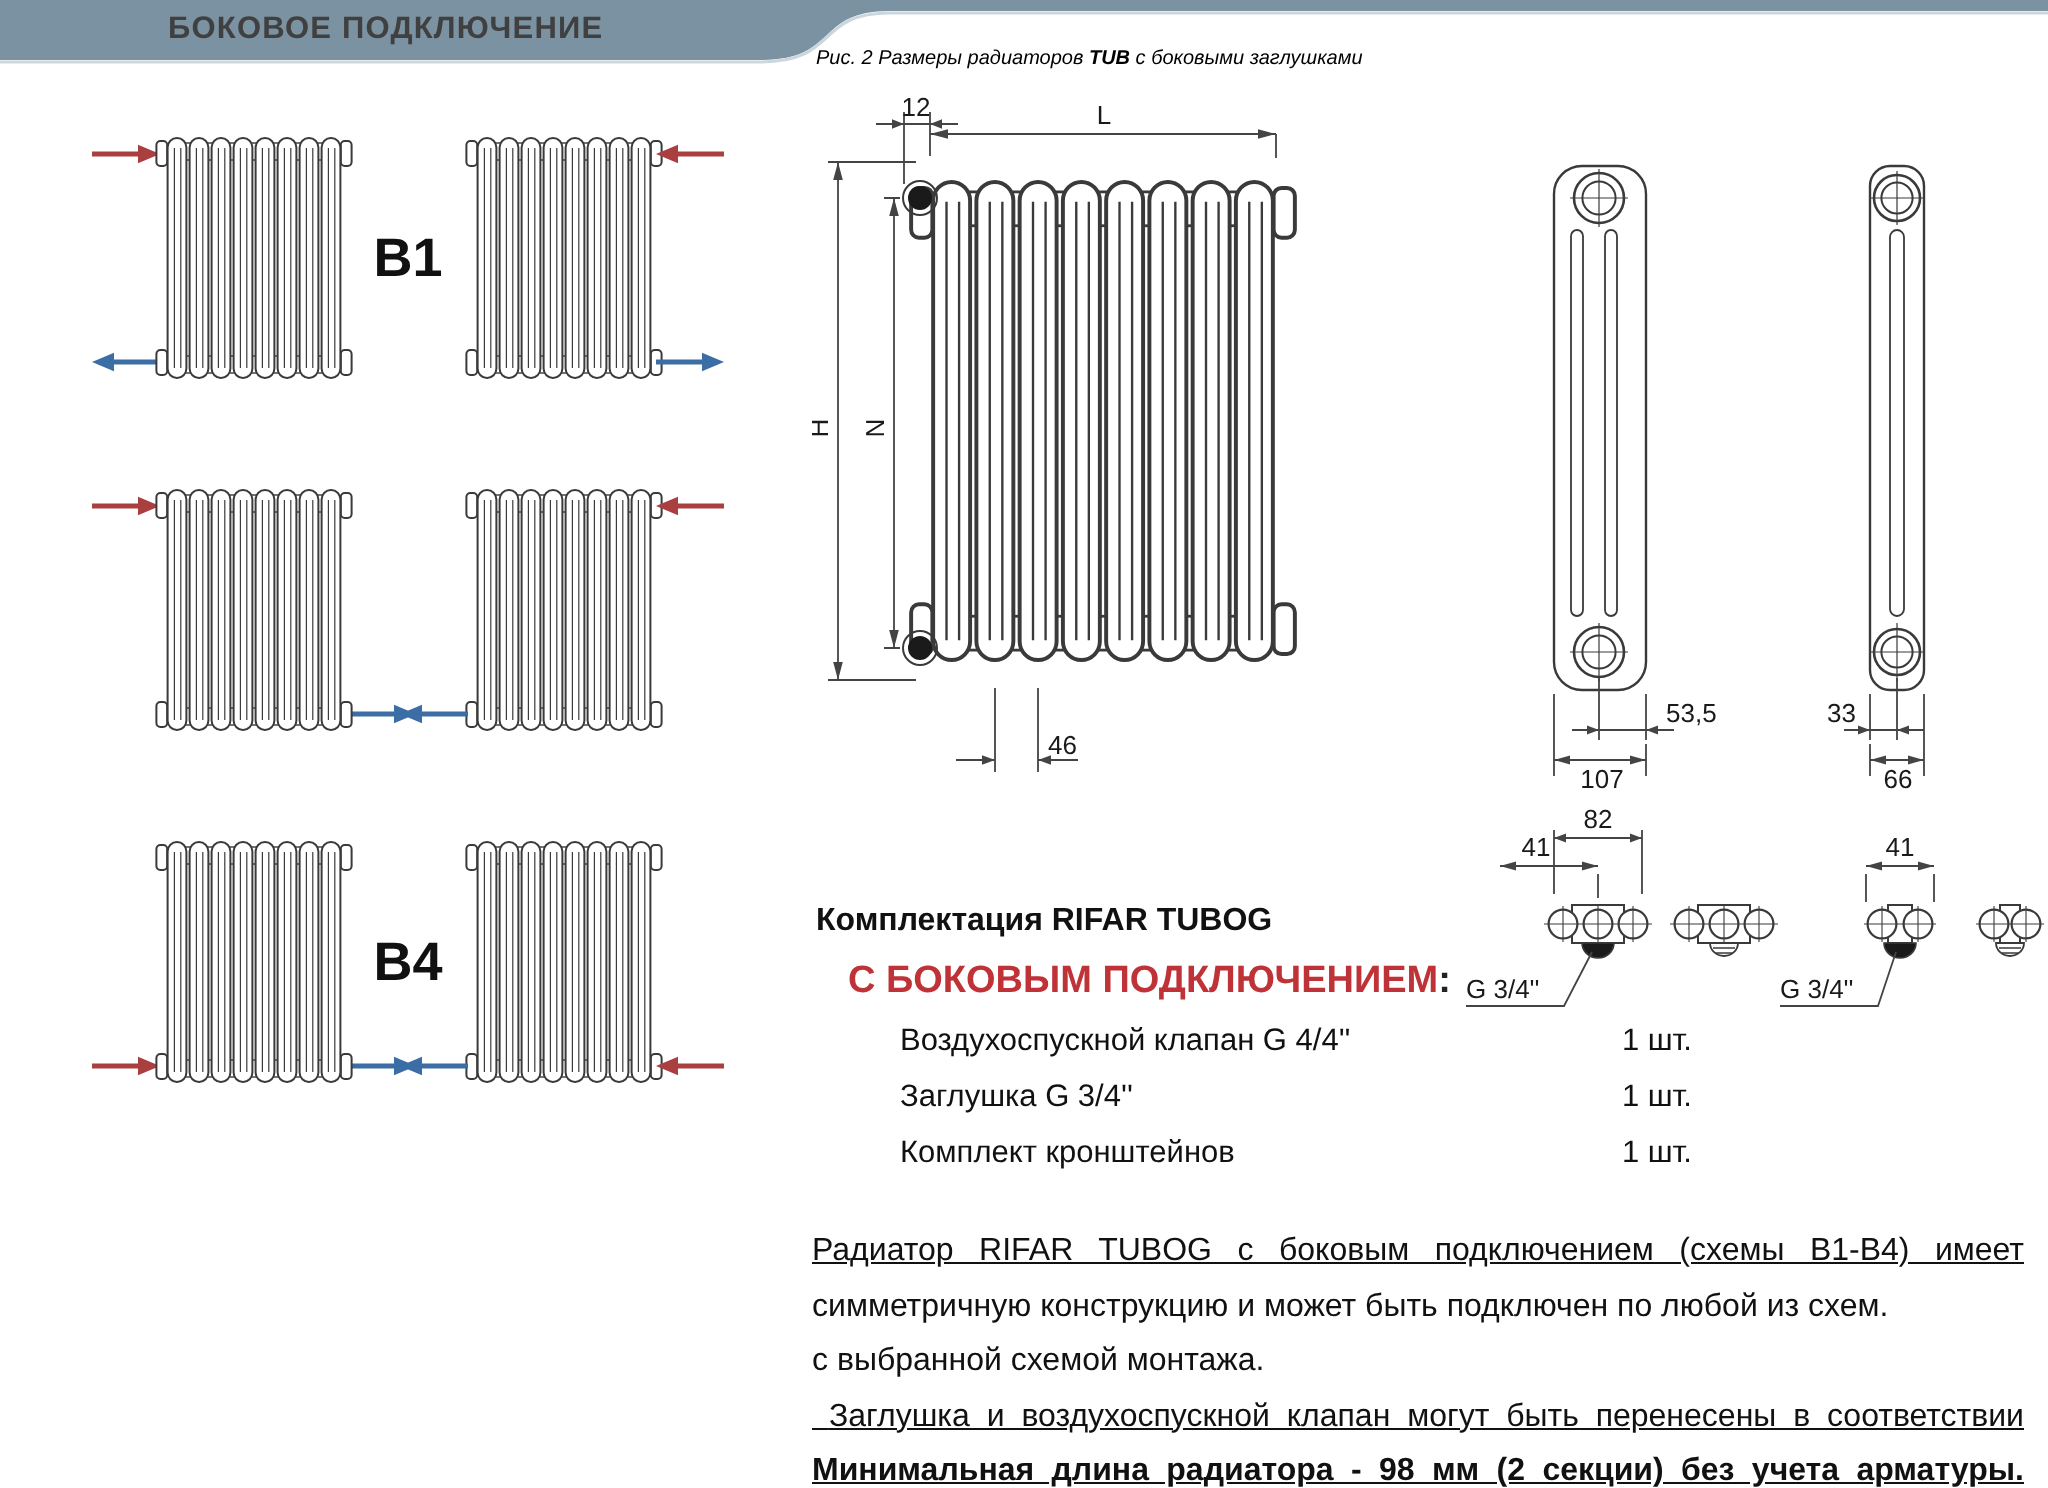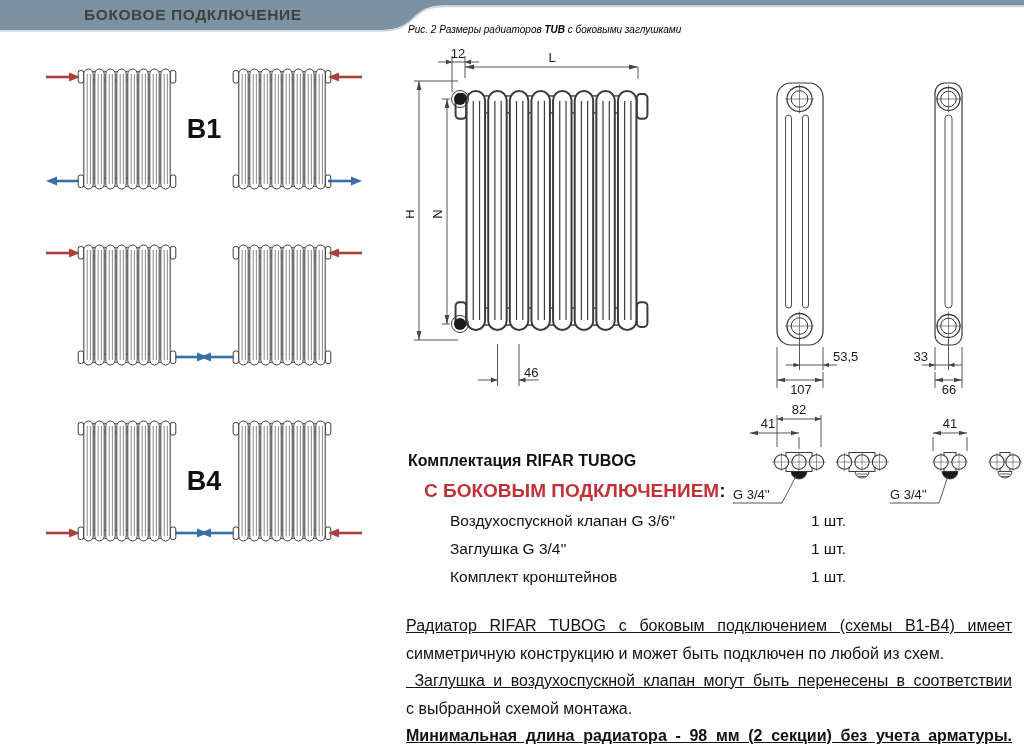--- a/index.html
+++ b/index.html
@@ -339,34 +339,34 @@
   <text class="dim" x="48" y="25" text-anchor="middle">41</text>
   <text class="dim" x="13" y="96" text-anchor="start">G 3/4''</text>
   <text class="dim" x="230" y="25" text-anchor="middle">41</text>
   <text class="dim" x="170" y="96" text-anchor="start">G 3/4''</text>
 </svg>
 
 <div class="pkg-title">Комплектация RIFAR TUBOG</div>
 <div class="pkg-sub"><span class="red">С БОКОВЫМ ПОДКЛЮЧЕНИЕМ</span><span class="colon">:</span></div>
 <div class="pkg-list">
   <div class="pkg-row">
-    <span>Воздухоспускной клапан G 3/6''</span>
+    <span>Воздухоспускной клапан G 4/4''</span>
     <span>1 шт.</span>
   </div>
   <div class="pkg-row">
     <span>Заглушка G 3/4''</span>
     <span>1 шт.</span>
   </div>
   <div class="pkg-row">
     <span>Комплект кронштейнов</span>
     <span>1 шт.</span>
   </div>
 </div>
 
 <div class="notes">
   <div class="line just">Радиатор  RIFAR  TUBOG  с  боковым  подключением  (схемы  B1-B4)  имеет</div>
   <div class="line">симметричную конструкцию и может быть подключен по любой из схем.</div>
+  <div class="line">с выбранной схемой монтажа.</div>
   <div class="line just"> Заглушка и воздухоспускной клапан могут быть перенесены в соответствии</div>
-  <div class="line">с выбранной схемой монтажа.</div>
   <div class="line just boldline">Минимальная длина радиатора - 98 мм (2 секции) без учета арматуры.</div>
 </div>
 
 </div>
 
 </body></html>

